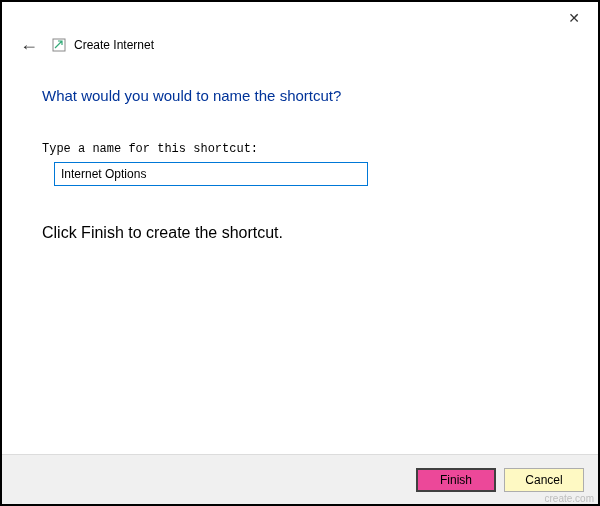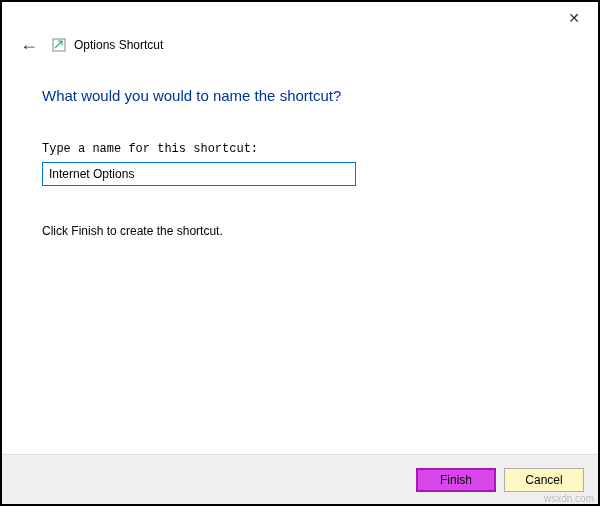--- a/index.html
+++ b/index.html
@@ -75,23 +75,24 @@
       font-family: Liberation Mono, monospace;
     }
     .name-input {
       width: 314px;
       height: 24px;
       border: 1px solid #0078D7;
       padding: 2px 6px;
       font-size: 12px;
       outline: none;
       font-family: "Segoe UI", Tahoma, sans-serif;
+      margin-left: 12px;
     }
     .instruction-text {
-      font-size: 12px;
+      font-size: 16px;
       color: #000;
       margin-top: 38px;
     }
     .footer {
       height: 50px;
       background: #f0f0f0;
       border-top: 1px solid #dcdcdc;
       display: flex;
       justify-content: flex-end;
       align-items: center;
@@ -102,22 +103,22 @@
       width: 80px;
       height: 24px;
       background: #fef9c3;
       border: 1px solid #adadad;
       font-size: 12px;
       cursor: default;
       font-family: "Segoe UI", Tahoma, sans-serif;
       color: #000;
     }
     .btn-primary {
-      border: 2px solid #a21caf;
-      background: #d946ef;
+      border: 2px solid #404040;
+      background: #ec4899;
     }
     .watermark {
       position: absolute;
       bottom: 0;
       right: 4px;
       font-size: 10px;
       color: #bdbdbd;
       pointer-events: none;
     }
   </style>
@@ -129,30 +130,30 @@
 </div>
 
 <div class="header">
   <span class="back-arrow">←</span>
   <span class="app-icon">
     <svg width="14" height="14" viewBox="0 0 14 14">
       <rect x="1" y="1" width="12" height="12" fill="none" stroke="#888" stroke-width="1"></rect>
       <path d="M3 10 L10 3 M6 3 L10 3 L10 7" fill="none" stroke="#3a7" stroke-width="1.2"></path>
     </svg>
   </span>
-  <span class="title-text">Options Shortcut</span>
+  <span class="title-text">Create Internet</span>
 </div>
 
 <div class="content">
   <h1 class="wizard-heading">What would you would to name the shortcut?</h1>
 
   <div class="field-label">Type a name for this shortcut:</div>
   <input type="text" class="name-input" value="Internet Options" style="">
 
   <div class="instruction-text">Click Finish to create the shortcut.</div>
 </div>
 
 <div class="footer">
   <button class="btn btn-primary">Finish</button>
   <button class="btn">Cancel</button>
 </div>
 
-<div class="watermark">wsxdn.com</div>
+<div class="watermark">create.com</div>
 
 </body></html>

